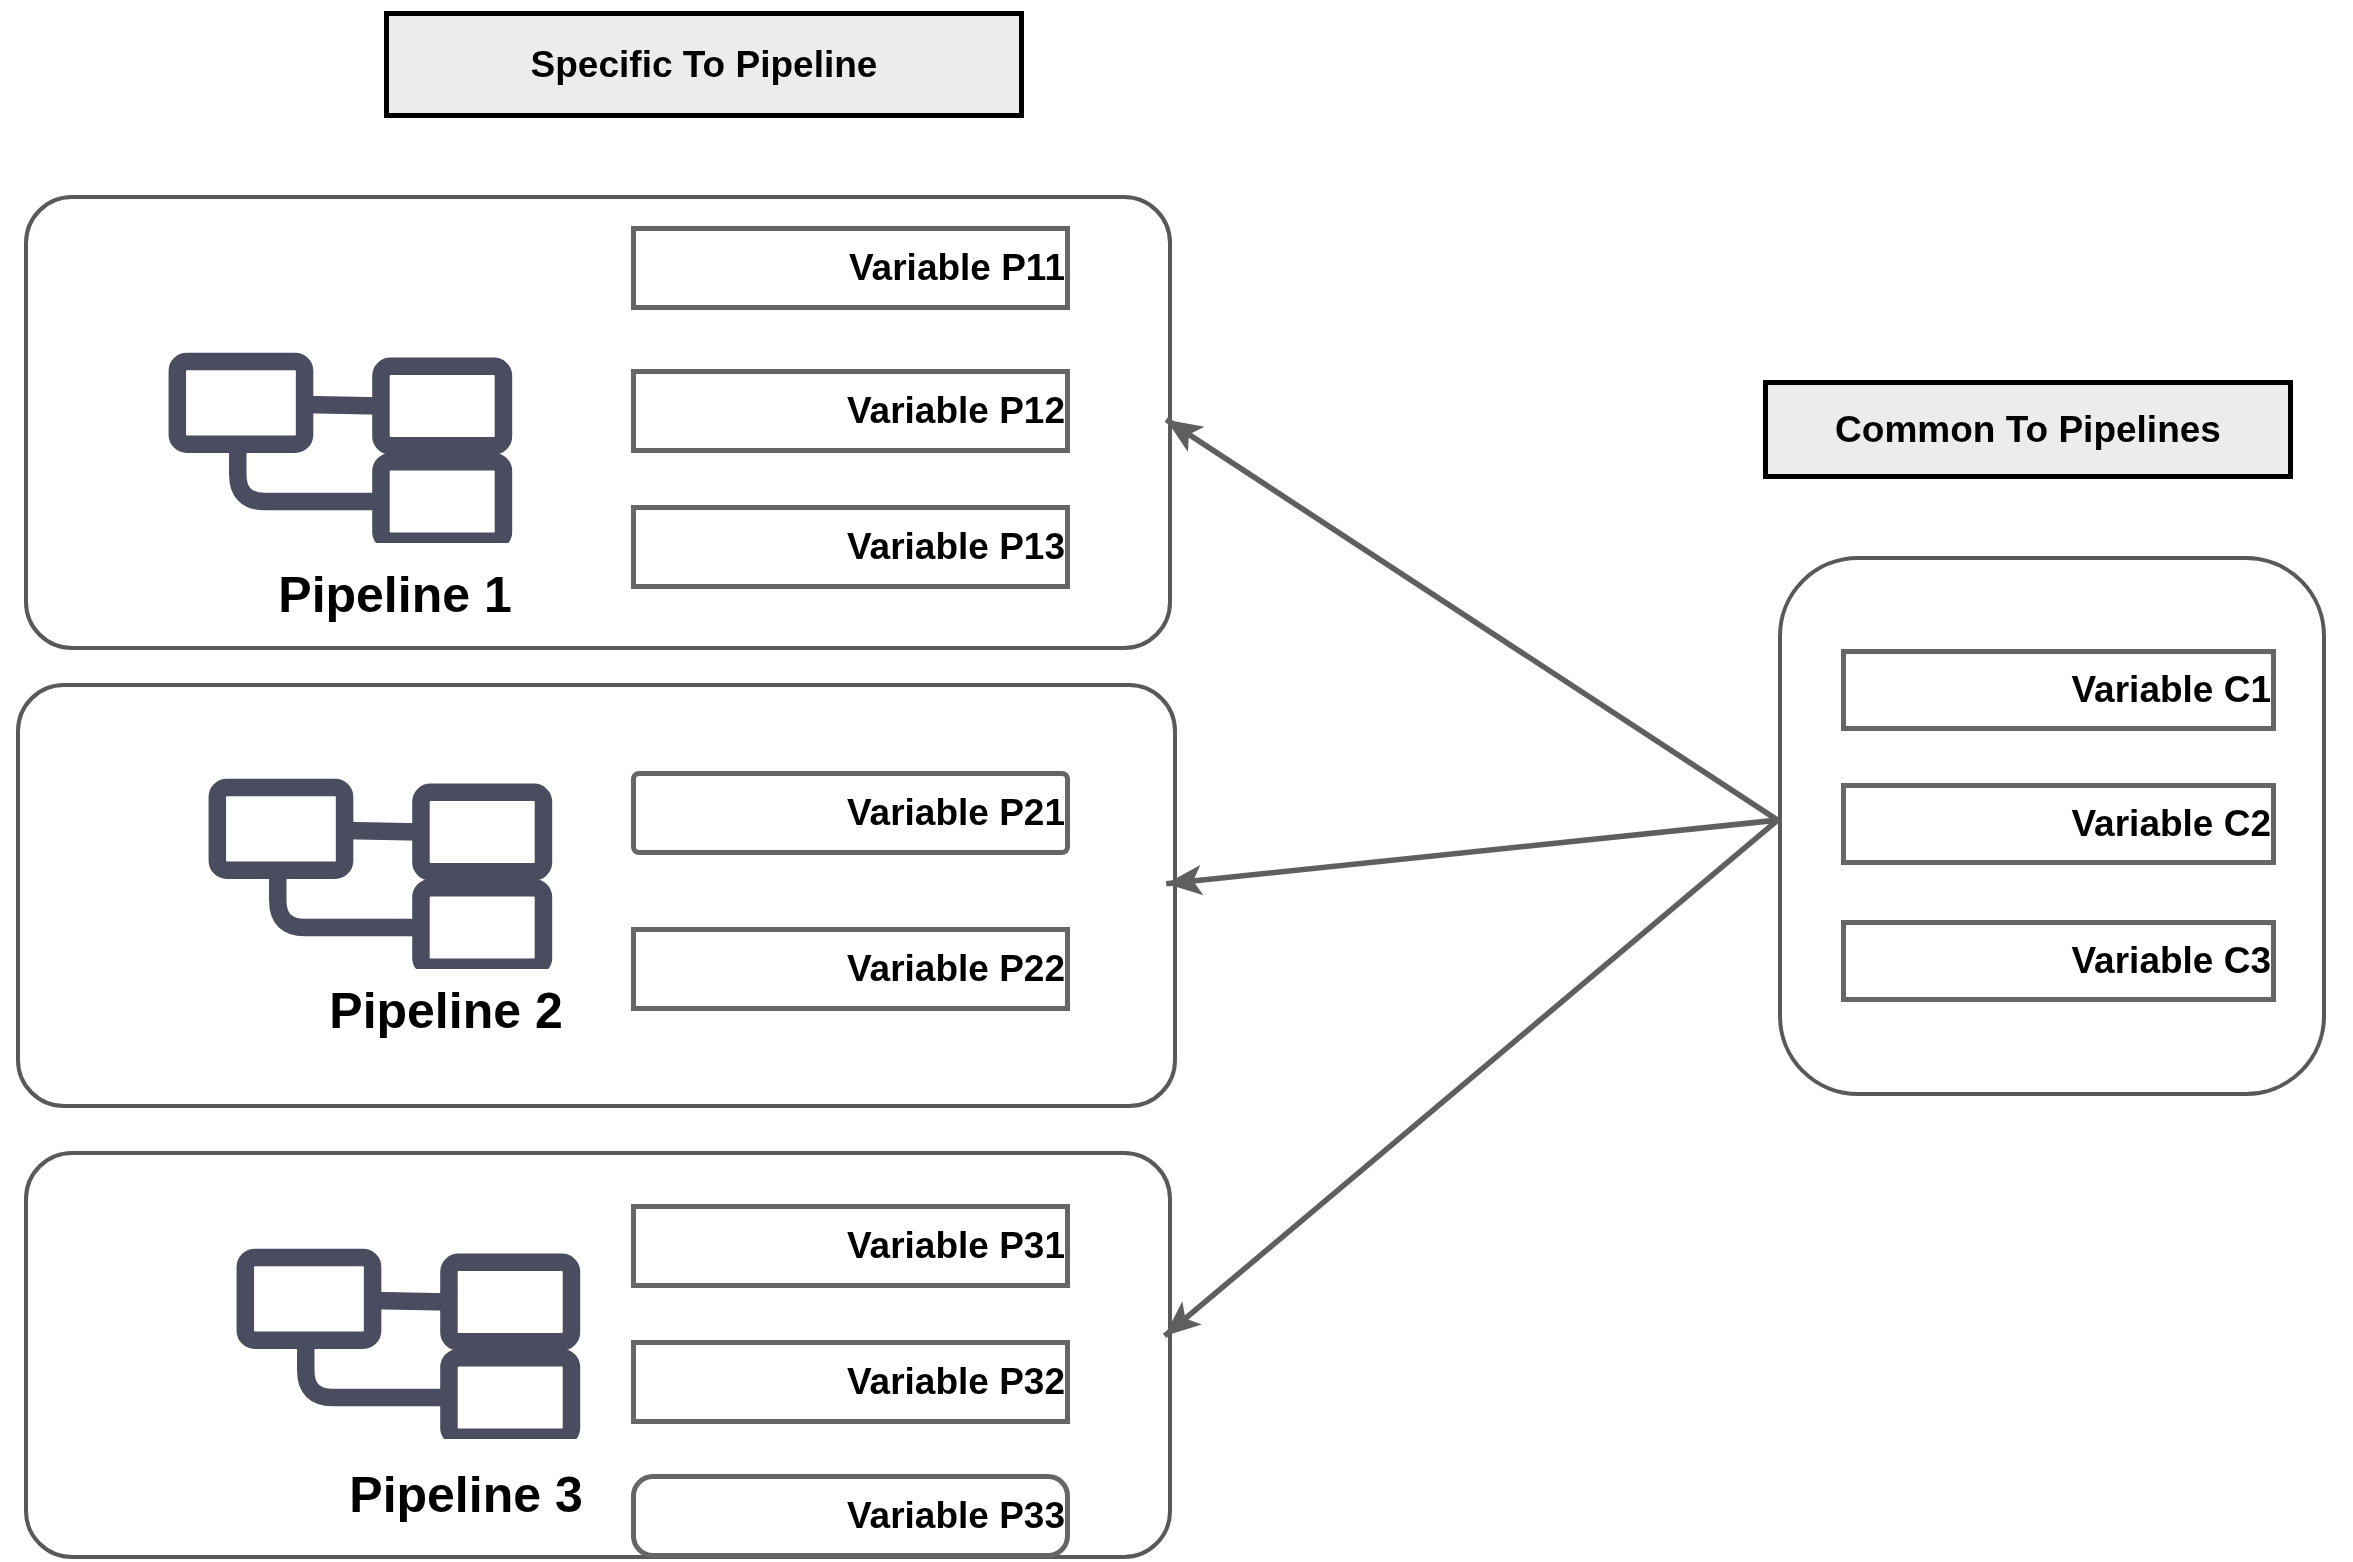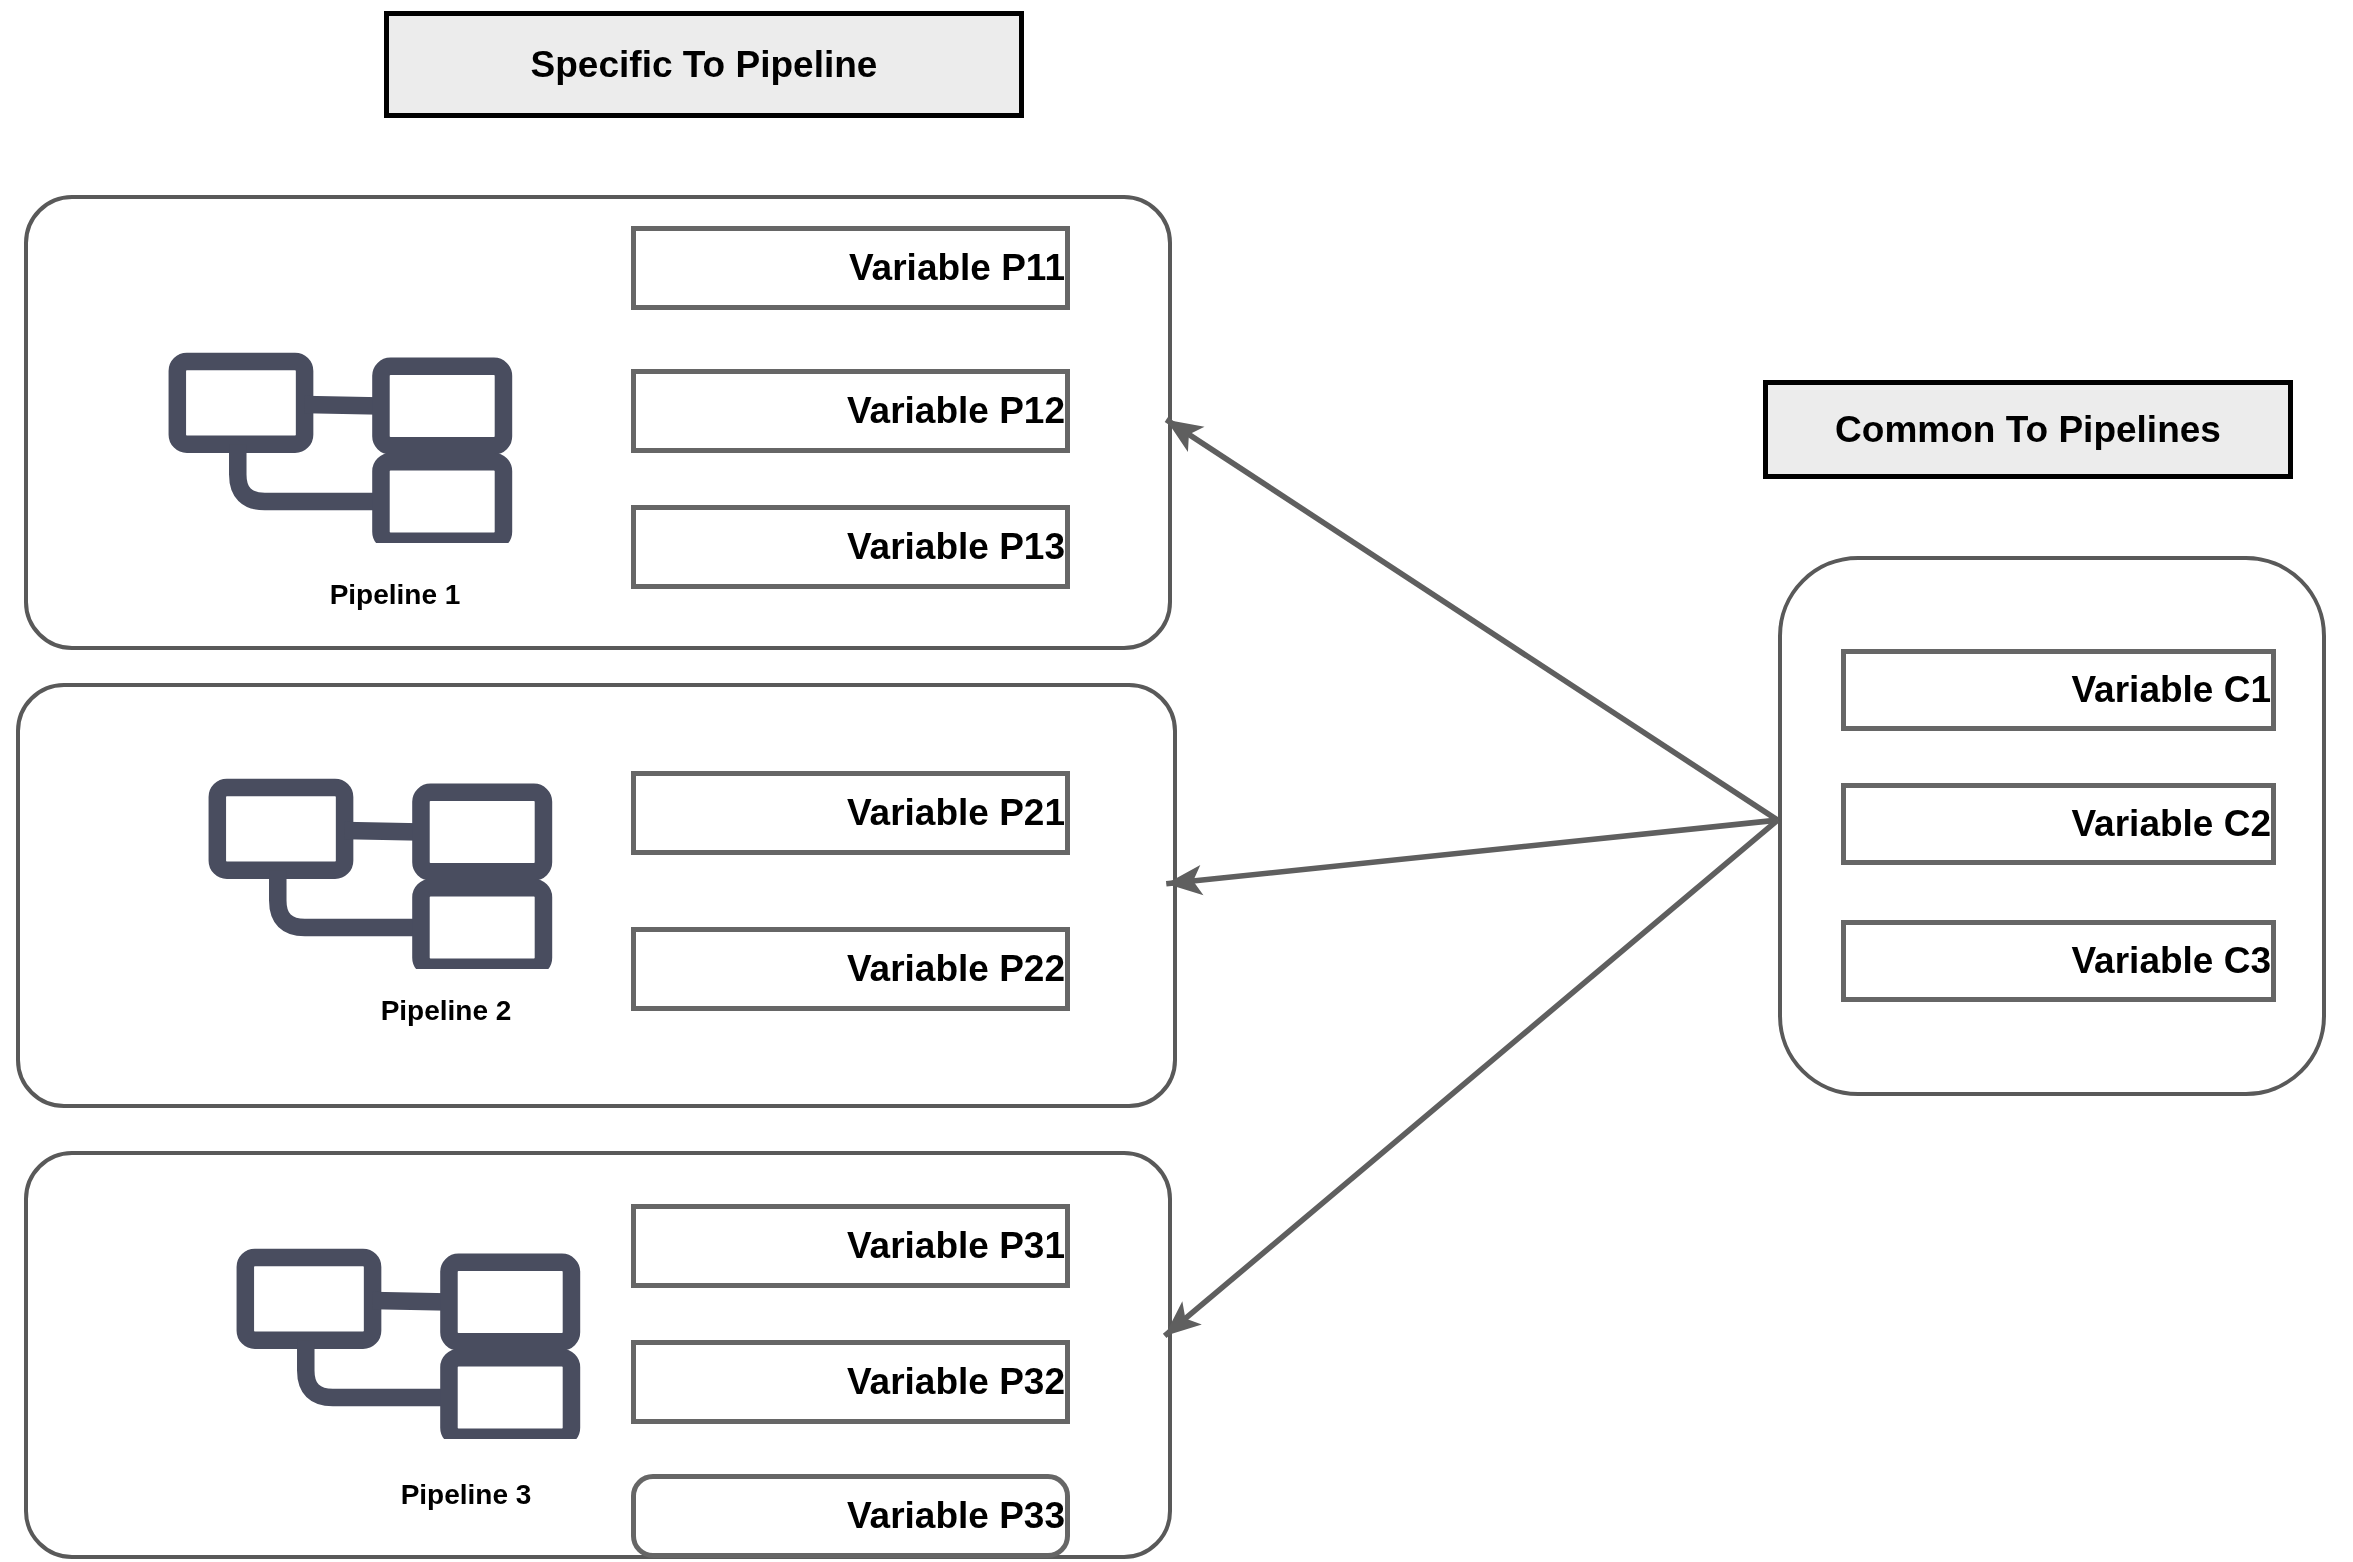--- a/index.html
+++ b/index.html
@@ -43,21 +43,21 @@
     align-items: center;
     justify-content: flex-end;
     font-size: 37px;
     font-weight: bold;
     white-space: nowrap;
   }
   .vbox.cbox { width: 435px; height: 82px; }
   .plabel {
     position: absolute;
     transform: translate(-50%, -50%);
-    font-size: 28px;
+    font-size: 50px;
     font-weight: bold;
     white-space: nowrap;
   }
   .flow-icon { position: absolute; width: 350px; height: 223px; }
   .arrows-layer {
     position: absolute;
     left: 0; top: 0;
     width: 2354px;
     height: 1563px;
     pointer-events: none;
@@ -97,21 +97,21 @@
 
   <div class="container" style="left:16px; top:683px; width:1161px; height:425px;"></div>
   <svg class="flow-icon" style="left:203px; top:746px;" viewBox="0 0 220 140">
     <rect x="9" y="26" width="80" height="52" rx="6" fill="#ffffff" stroke="#494d5f" stroke-width="11"></rect>
     <line x1="89" y1="53" x2="137" y2="54" stroke="#494d5f" stroke-width="11"></line>
     <rect x="137" y="29" width="77" height="50" rx="6" fill="#ffffff" stroke="#494d5f" stroke-width="11"></rect>
     <path d="M 47 78 L 47 97 Q 47 114 64 114 L 137 114" fill="none" stroke="#494d5f" stroke-width="11"></path>
     <rect x="137" y="89" width="77" height="50" rx="6" fill="#ffffff" stroke="#494d5f" stroke-width="11"></rect>
   </svg>
   <div class="plabel" style="left:446px; top:1011px;">Pipeline 2</div>
-  <div class="vbox" style="left:631px; top:771px;">
+  <div class="vbox" style="left:631px; top:771px;border-radius:8px;">
     <span>Variable P21</span>
   </div>
   <div class="vbox" style="left:631px; top:927px;">
     <span>Variable P22</span>
   </div>
 
   <div class="container" style="left:24px; top:1151px; width:1148px; height:408px;"></div>
   <svg class="flow-icon" style="left:231px; top:1216px;" viewBox="0 0 220 140">
     <rect x="9" y="26" width="80" height="52" rx="6" fill="#ffffff" stroke="#494d5f" stroke-width="11"></rect>
     <line x1="89" y1="53" x2="137" y2="54" stroke="#494d5f" stroke-width="11"></line>

